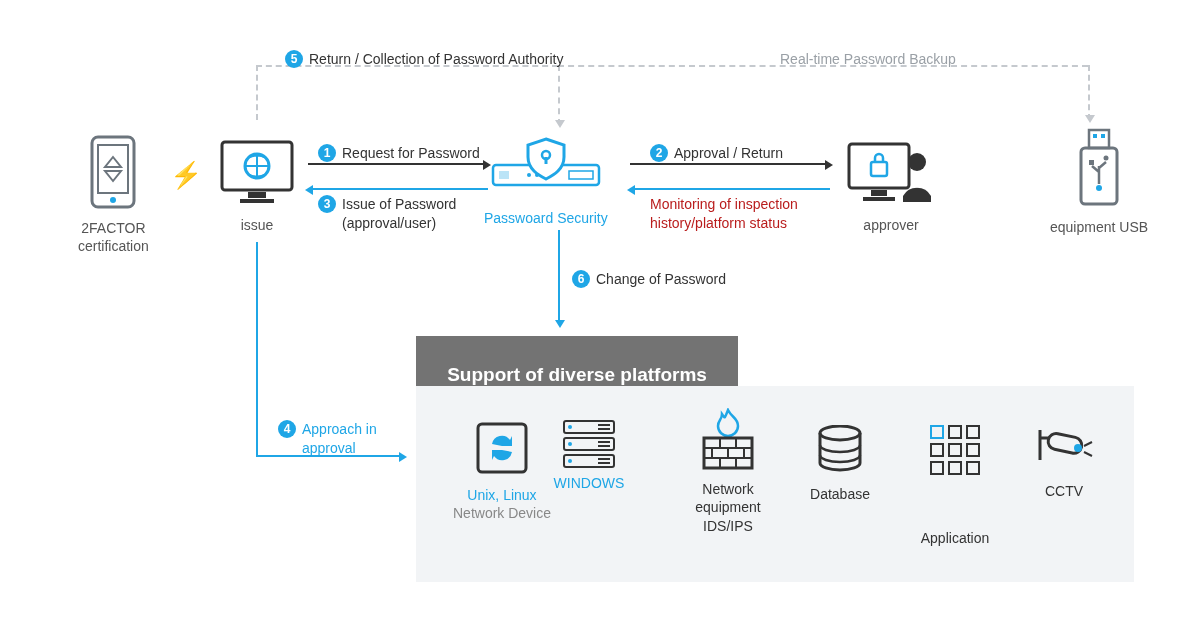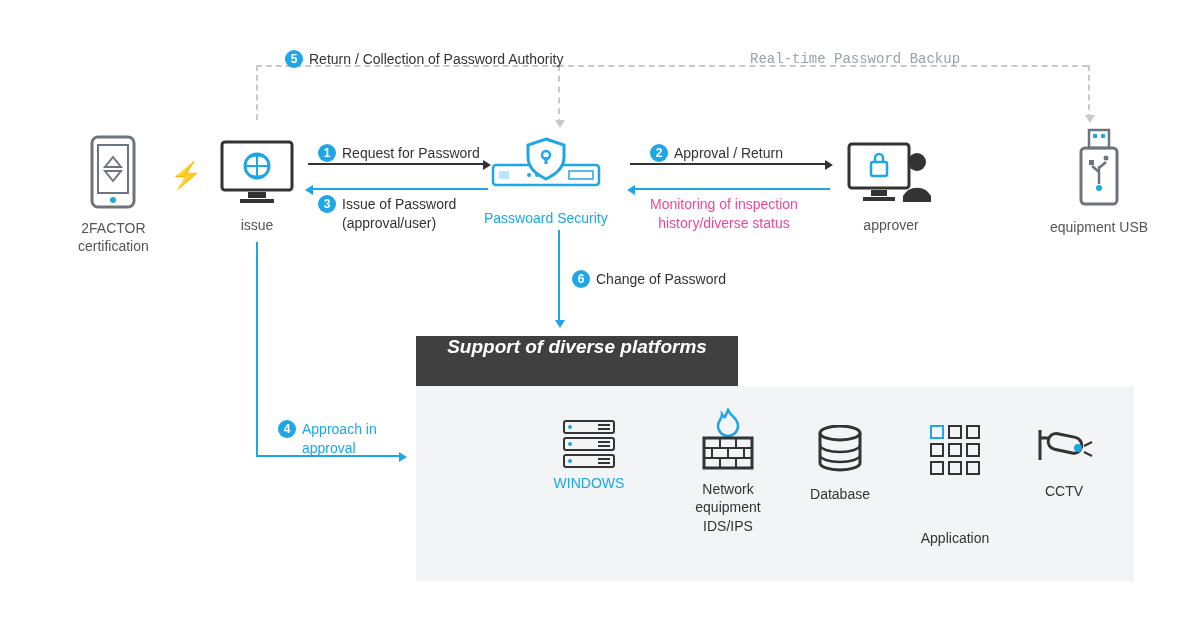--- a/index.html
+++ b/index.html
@@ -4,32 +4,32 @@
 <style>
   body{margin:0;font-family:"Segoe UI",Arial,sans-serif;background:#fff;color:#333;font-size:14px;}
   .canvas{position:relative;width:1200px;height:621px;}
   .node{position:absolute;display:flex;flex-direction:column;align-items:center;text-align:center;line-height:1.3;}
   .node-label{margin-top:6px;color:#555;}
   .blue{color:#1fa6e6;}
   .badge{display:inline-flex;width:18px;height:18px;border-radius:50%;background:#1fa6e6;color:#fff;font-weight:bold;align-items:center;justify-content:center;font-size:12px;margin-right:6px;}
   .step{position:absolute;display:flex;align-items:flex-start;color:#333;line-height:1.35;}
   .step.gray{color:#9aa0a6;}
   .step.blue{color:#1fa6e6;}
-  .subtext{color:#ec4899;text-align:center;}
+  .subtext{color:#b91c1c;}
   .arrowline{position:absolute;height:0;border-top:2px solid #333;}
   .arrowline.blue{border-color:#1fa6e6;}
   .arrowR::after{content:"";position:absolute;right:-8px;top:-5px;border:5px solid transparent;border-left:8px solid #333;}
   .arrowL::after{content:"";position:absolute;left:-8px;top:-5px;border:5px solid transparent;border-right:8px solid #1fa6e6;}
   .arrowR.blue::after{border-left-color:#1fa6e6;}
   .vline{position:absolute;width:0;border-left:2px solid #1fa6e6;}
   .vline::after{content:"";position:absolute;left:-5px;bottom:-8px;border:5px solid transparent;border-top:8px solid #1fa6e6;}
   .dotted-h{position:absolute;height:0;border-top:2px dashed #c5c9ce;}
   .dotted-v{position:absolute;width:0;border-left:2px dashed #c5c9ce;}
   .dotted-v.down::after{content:"";position:absolute;left:-5px;bottom:-8px;border:5px solid transparent;border-top:8px solid #c5c9ce;}
-  .banner{position:absolute;background:#404040;color:#fff;font-weight:600;font-size:19px;display:flex;align-items:flex-start;justify-content:center;font-style:italic;}
+  .banner{position:absolute;background:#737373;color:#fff;font-weight:600;font-size:19px;display:flex;align-items:flex-end;justify-content:center;}
   .platforms-box{position:absolute;background:#f2f4f6;}
   .platform{position:absolute;text-align:center;line-height:1.3;display:flex;flex-direction:column;align-items:center;}
   .platform .plabel{margin-top:6px;}
   .servers{display:flex;flex-direction:column;gap:3px;}
   .srv{width:52px;height:14px;border:2px solid #333;border-radius:3px;display:flex;align-items:center;padding:0 3px;box-sizing:border-box;}
   .srv .dot{width:4px;height:4px;border-radius:50%;background:#1fa6e6;margin-right:3px;}
   .srv .bar{width:12px;height:2px;background:#333;margin-left:auto;margin-top:-4px;box-shadow:0 4px 0 #333;}
   .appgrid{display:grid;grid-template-columns:repeat(3,14px);grid-template-rows:repeat(3,14px);gap:4px;}
   .appgrid span{border:2px solid #333;}
   .appgrid span:first-child{border-color:#1fa6e6;}
@@ -43,21 +43,21 @@
   <div class="dotted-v" style="left:256px;top:65px;height:55px;"></div>
   <div class="dotted-h" style="left:256px;top:65px;width:302px;"></div>
   <div class="dotted-v down" style="left:558px;top:65px;height:60px;"></div>
   <div class="dotted-h" style="left:558px;top:65px;width:530px;"></div>
   <div class="dotted-v down" style="left:1088px;top:65px;height:55px;"></div>
 
   <div class="step" style="left:285px;top:50px;">
     <span class="badge">5</span>
     <span>Return / Collection of Password Authority</span>
   </div>
-  <div class="step gray" style="left:750px;top:50px;font-family:Liberation Mono, monospace;">
+  <div class="step gray" style="left:780px;top:50px;">
     <span>Real-time Password Backup</span>
   </div>
 
   <div class="node" style="left:78px;top:135px;">
     <span>
       <svg width="46" height="74" viewBox="0 0 46 74">
           <rect x="2" y="2" width="42" height="70" rx="6" fill="none" stroke="#6c757d" stroke-width="3"></rect>
           <rect x="8" y="10" width="30" height="48" fill="none" stroke="#6c757d" stroke-width="2"></rect>
           <circle cx="23" cy="65" r="3" fill="#1fa6e6"></circle>
           <path d="M23 22 l8 10 h-16z M23 46 l-8 -10 h16z" fill="none" stroke="#6c757d" stroke-width="2"></path>
@@ -119,21 +119,21 @@
   <div class="arrowline arrowR" style="left:630px;top:163px;width:200px;"></div>
   <div class="arrowline blue arrowL" style="left:630px;top:188px;width:200px;"></div>
 
   <div class="step" style="left:650px;top:144px;">
     <span class="badge">2</span>
     <span>Approval / Return</span>
   </div>
   <div class="step" style="left:650px;top:195px;">
     <span class="subtext">
       <span>Monitoring of inspection</span><br>
-      <span>history/diverse status</span>
+      <span>history/platform status</span>
     </span>
   </div>
 
   <div class="node" style="left:845px;top:138px;">
     <span>
       <svg width="92" height="68" viewBox="0 0 92 68">
         <rect x="4" y="6" width="60" height="44" rx="3" fill="none" stroke="#333" stroke-width="3"></rect>
         <rect x="26" y="52" width="16" height="6" fill="#333"></rect>
           <rect x="18" y="59" width="32" height="4" fill="#333"></rect>
         <rect x="26" y="24" width="16" height="14" rx="2" fill="none" stroke="#1fa6e6" stroke-width="2.5"></rect>
@@ -177,20 +177,33 @@
       <span>approval</span>
     </span>
   </div>
 
   <div class="banner" style="left:416px;top:336px;width:322px;height:50px;">
     <span>Support of diverse platforms</span>
   </div>
 
   <div class="platforms-box" style="left:416px;top:386px;width:718px;height:196px;"></div>
 
+  <div class="platform" style="left:448px;top:420px;width:108px;">
+    <span>
+      <svg width="56" height="56" viewBox="0 0 56 56">
+          <rect x="4" y="4" width="48" height="48" rx="4" fill="none" stroke="#333" stroke-width="3"></rect>
+          <path d="M18 24 a10 10 0 0 1 18 -4 l2 -4 v10 h-10z" fill="#1fa6e6"></path>
+          <path d="M38 32 a10 10 0 0 1 -18 4 l-2 4 v-10 h10z" fill="#1fa6e6"></path>
+        </svg>
+    </span>
+    <div class="plabel">
+      <span class="blue">Unix, Linux</span><br>
+      <span style="color:#888">Network Device</span>
+    </div>
+  </div>
 
   <div class="platform" style="left:544px;top:420px;width:90px;justify-content:center;">
     <div class="servers">
       <div class="srv">
           <span class="dot"></span>
           <span class="bar"></span>
         </div>
       <div class="srv">
           <span class="dot"></span>
           <span class="bar"></span>

